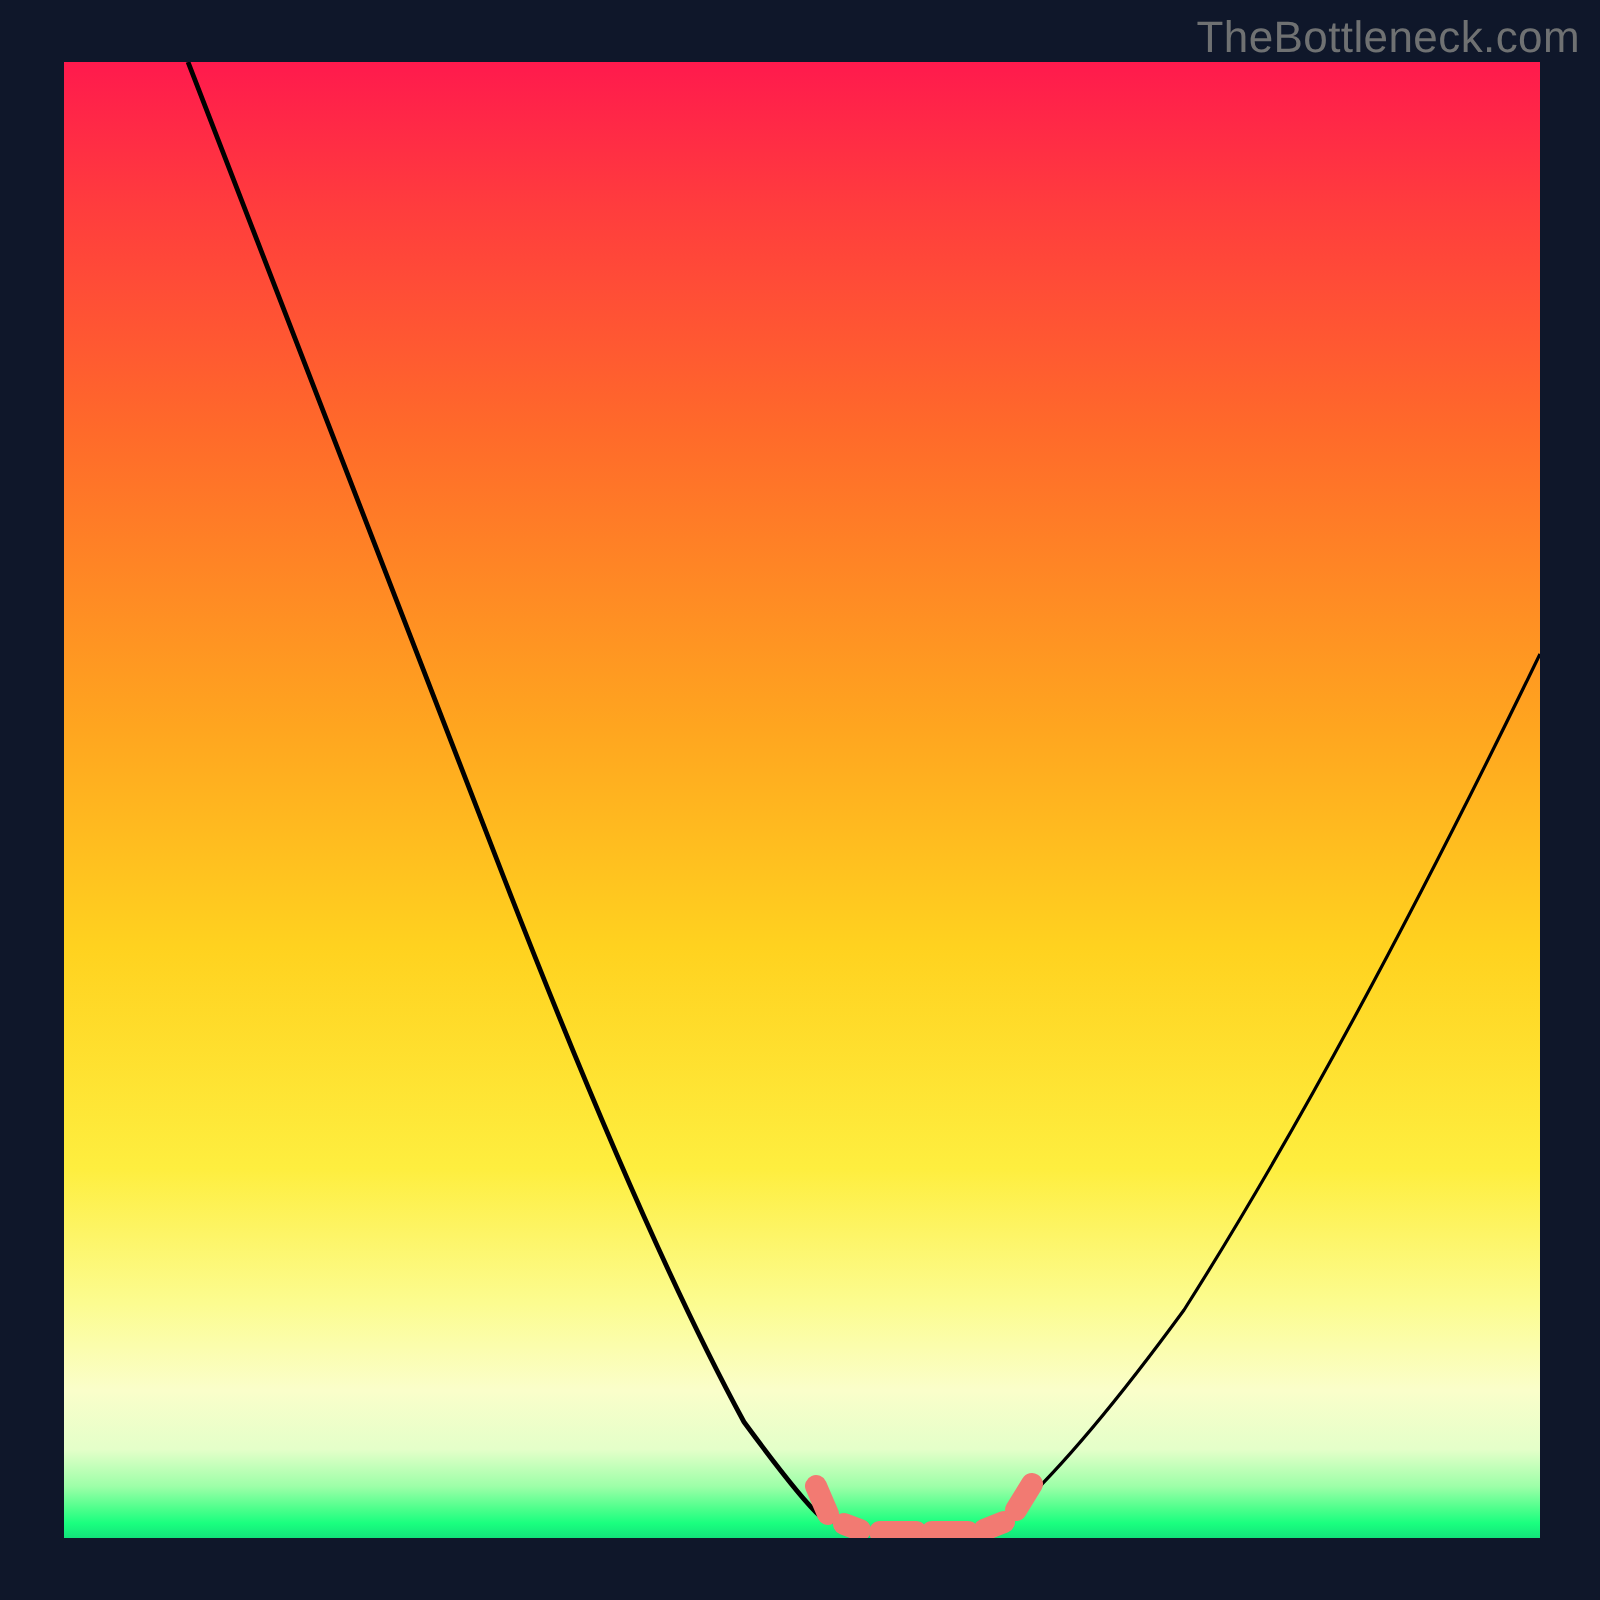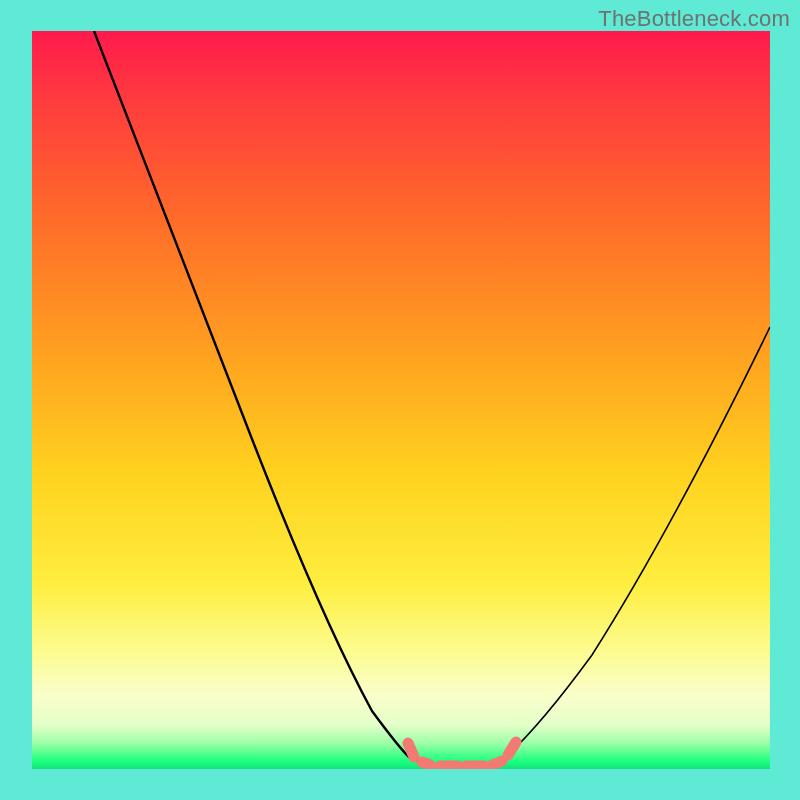--- a/index.html
+++ b/index.html
@@ -8,21 +8,21 @@
     width: 800px;
     height: 800px;
     overflow: hidden;
     background: #000;
     font-family: Arial, Helvetica, sans-serif;
   }
   .frame {
     position: relative;
     width: 800px;
     height: 800px;
-    background: #5eead4;
+    background: #0f172a;
   }
   .plot-area {
     position: absolute;
     left: 32px;
     top: 31px;
     width: 738px;
     height: 738px;
     background: linear-gradient(to bottom,
       #ff1a4d 0%,
       #ff3d3d 10%,

